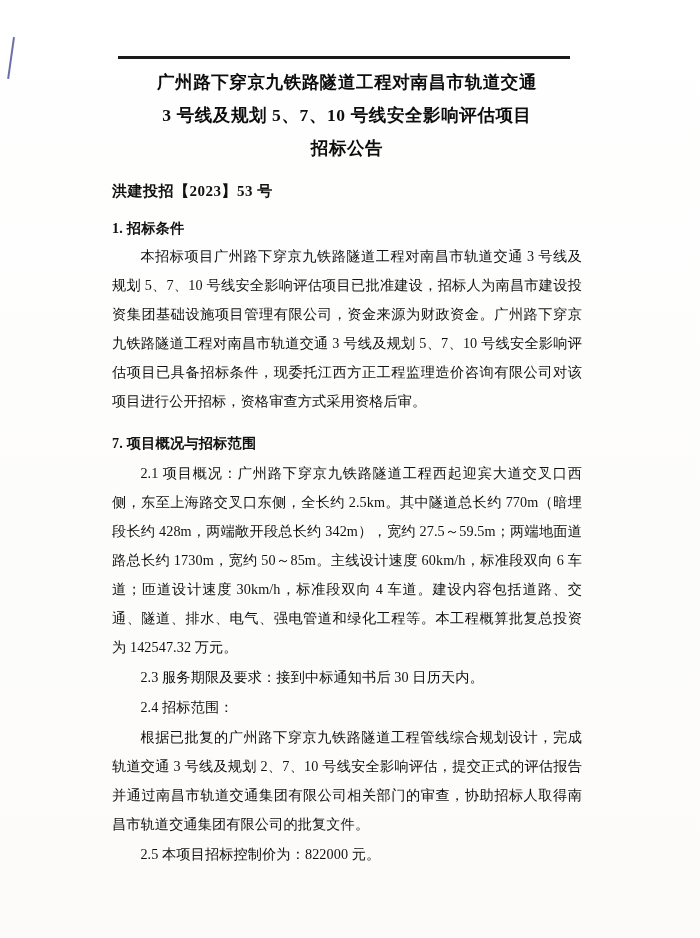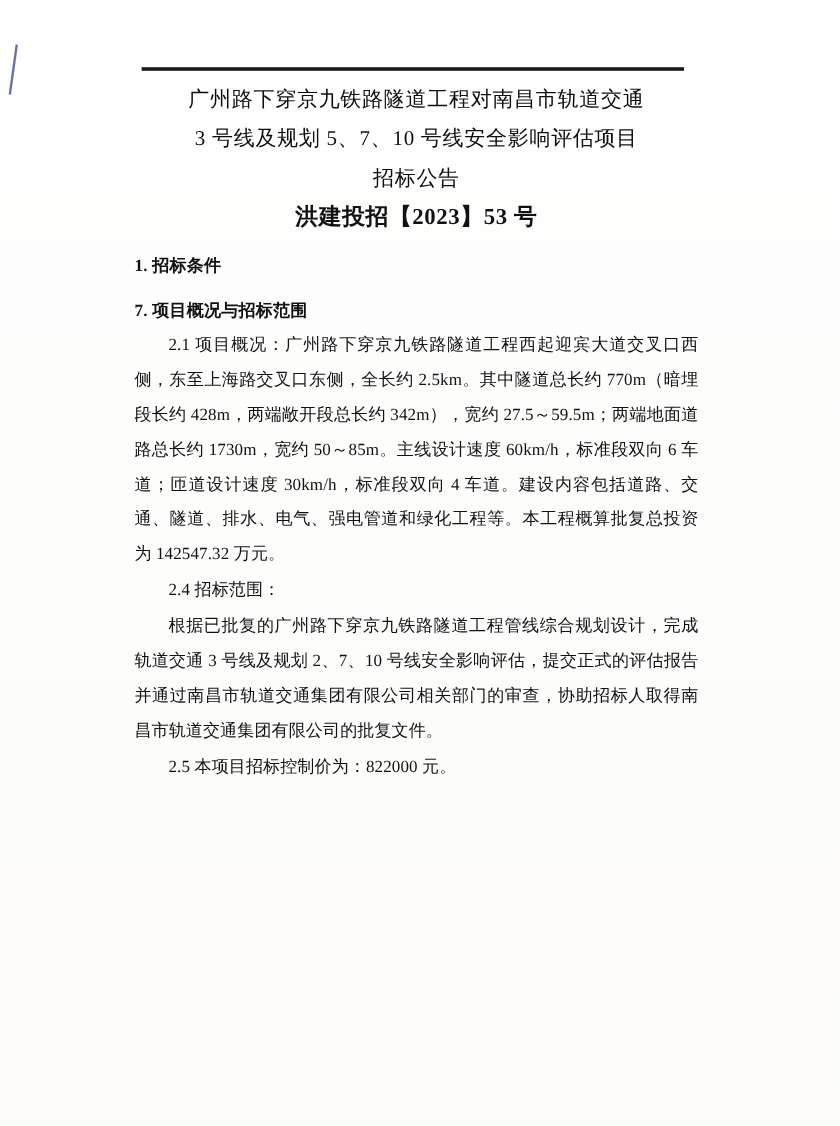--- a/index.html
+++ b/index.html
@@ -51,30 +51,29 @@
     position: absolute;
     left: 112px;
     top: 66px;
     width: 470px;
   }
   .title-block {
     text-align: center;
   }
   .doc-title-line {
     font-size: 17.5px;
-    font-weight: normal;
+    font-weight: bold;
     letter-spacing: 0.6px;
     line-height: 33px;
     color: #0d0d0d;
   }
   .doc-number {
-    text-align: center;
-    font-size: 19px;
+    font-size: 15px;
     font-weight: bold;
-    margin-top: 3px;
+    margin-top: 17px;
     letter-spacing: 0.5px;
   }
   .section {
     margin-top: 18px;
   }
   .section-heading {
     font-size: 14.2px;
     font-weight: bold;
     letter-spacing: 0.2px;
     margin-bottom: 4px;
@@ -119,25 +118,27 @@
     <div class="title-block">
       <div class="doc-title-line">广州路下穿京九铁路隧道工程对南昌市轨道交通</div>
       <div class="doc-title-line">3 号线及规划 5、7、10 号线安全影响评估项目</div>
       <div class="doc-title-line">招标公告</div>
     </div>
 
     <div class="doc-number">洪建投招【2023】53 号</div>
 
     <div class="section sec1">
       <div class="section-heading">1. 招标条件</div>
+      <p class="para">本招标项目广州路下穿京九铁路隧道工程对南昌市轨道交通 3 号线及规划 5、7、10 号线安全影响评估项目已批准建设，招标人为南昌市建设投资集团基础设施项目管理有限公司，资金来源为财政资金。广州路下穿京九铁路隧道工程对南昌市轨道交通 3 号线及规划 5、7、10 号线安全影响评估项目已具备招标条件，现委托江西方正工程监理造价咨询有限公司对该项目进行公开招标，资格审查方式采用资格后审。</p>
     </div>
 
     <div class="section sec2">
       <div class="section-heading">7. 项目概况与招标范围</div>
       <p class="para">2.1 项目概况：广州路下穿京九铁路隧道工程西起迎宾大道交叉口西侧，东至上海路交叉口东侧，全长约 2.5km。其中隧道总长约 770m（暗埋段长约 428m，两端敞开段总长约 342m），宽约 27.5～59.5m；两端地面道路总长约 1730m，宽约 50～85m。主线设计速度 60km/h，标准段双向 6 车道；匝道设计速度 30km/h，标准段双向 4 车道。建设内容包括道路、交通、隧道、排水、电气、强电管道和绿化工程等。本工程概算批复总投资为 142547.32 万元。</p>
+      <p class="para">2.3 服务期限及要求：接到中标通知书后 30 日历天内。</p>
       <p class="para">2.4 招标范围：</p>
       <p class="para">根据已批复的广州路下穿京九铁路隧道工程管线综合规划设计，完成轨道交通 3 号线及规划 2、7、10 号线安全影响评估，提交正式的评估报告并通过南昌市轨道交通集团有限公司相关部门的审查，协助招标人取得南昌市轨道交通集团有限公司的批复文件。</p>
       <p class="para">2.5 本项目招标控制价为：822000 元。</p>
     </div>
 
   </div>
 
   <div class="seal-clip">
     
   </div>

